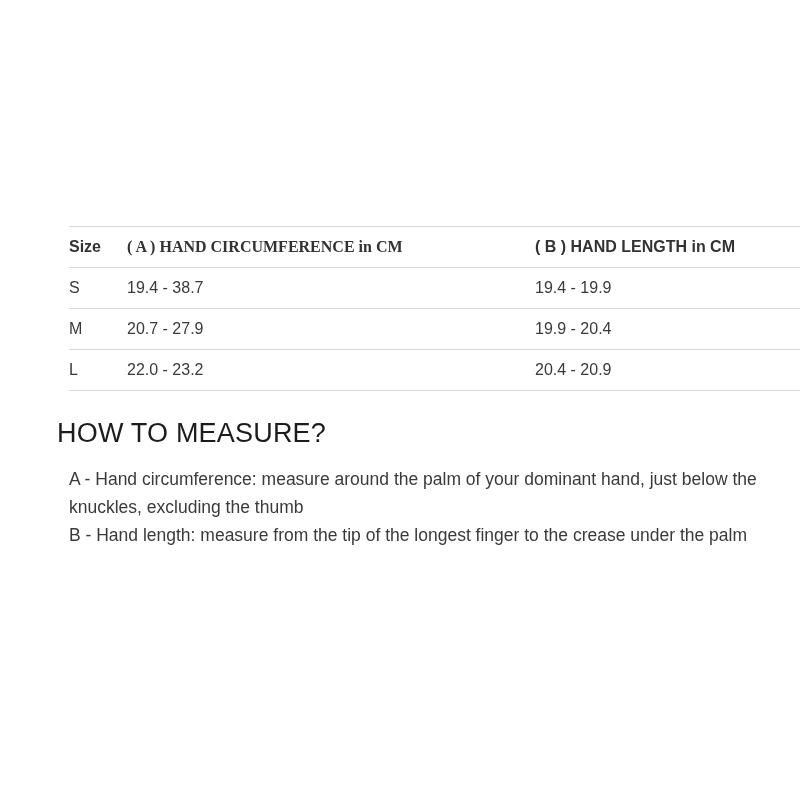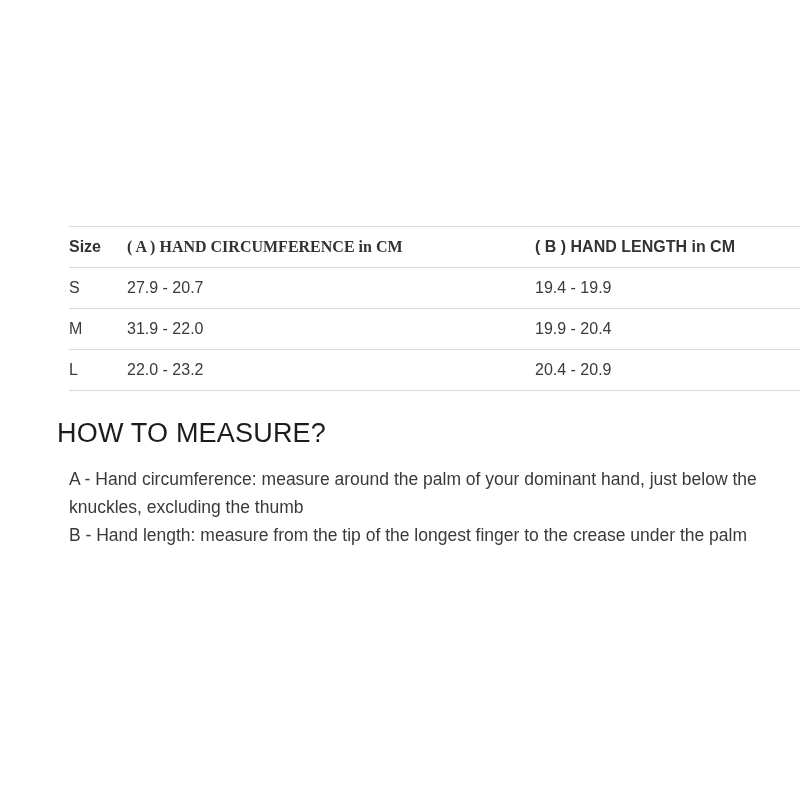--- a/index.html
+++ b/index.html
@@ -63,26 +63,26 @@
     <thead>
       <tr>
         <th class="col-size">Size</th>
         <th class="col-a">( A ) HAND CIRCUMFERENCE in CM</th>
         <th class="col-b">( B ) HAND LENGTH in CM</th>
       </tr>
     </thead>
     <tbody id="size-chart-body">
         <tr>
           <td>S</td>
-          <td>27.9 - 20.7</td>
+          <td>19.4 - 38.7</td>
           <td>19.4 - 19.9</td>
         </tr>
         <tr>
           <td>M</td>
-          <td>31.9 - 22.0</td>
+          <td>20.7 - 27.9</td>
           <td>19.9 - 20.4</td>
         </tr>
         <tr>
           <td>L</td>
           <td>22.0 - 23.2</td>
           <td>20.4 - 20.9</td>
         </tr>
       </tbody>
   </table>
 

